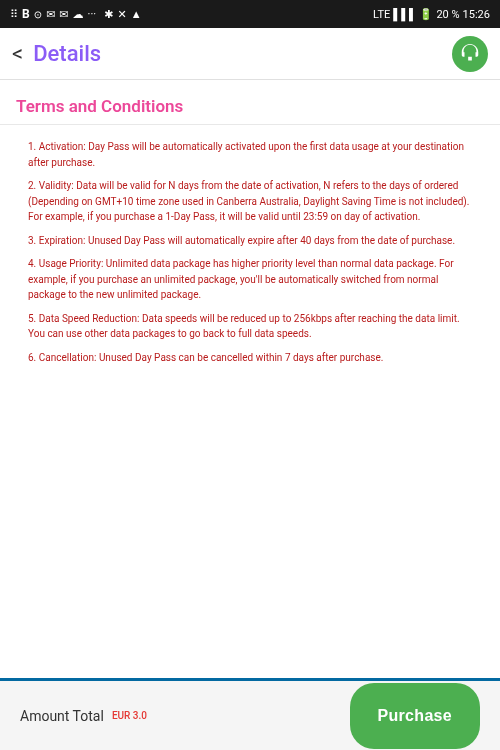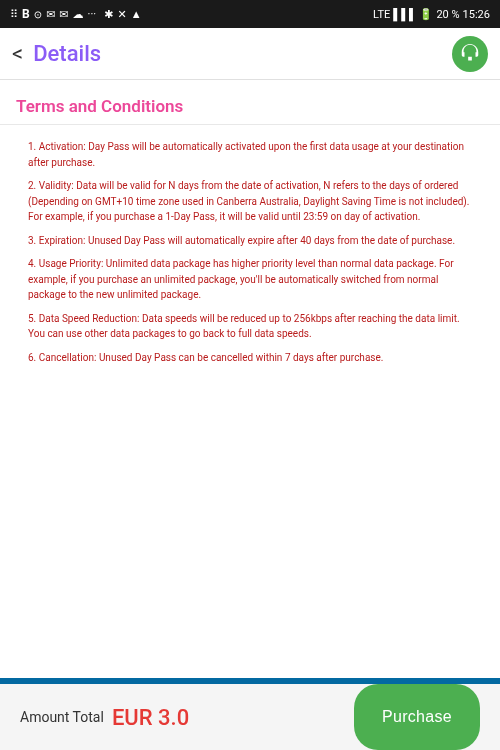--- a/index.html
+++ b/index.html
@@ -110,49 +110,49 @@
     }
 
     .content p {
       margin-bottom: 8px;
     }
 
     
     .bottom-bar {
       height: 72px;
       background: #f5f5f5;
-      border-top: 6px solid #0369a1;
+      border-top: 3px solid #0369a1;
       display: flex;
       align-items: center;
       justify-content: space-between;
       padding: 0 20px;
       flex-shrink: 0;
     }
 
     .amount-label {
       font-size: 14px;
       color: #333;
       font-weight: 400;
     }
 
     .amount-value {
-      font-size: 22px;
+      font-size: 10px;
       font-weight: 500;
       color: #e53935;
       margin-left: 8px;
     }
 
     .purchase-btn {
       background: #4caf50;
       color: #fff;
       border: none;
       border-radius: 24px;
       padding: 24px 28px;
       font-size: 16px;
-      font-weight: 400;
+      font-weight: 700;
       cursor: pointer;
       letter-spacing: 0.3px;
       text-align: right;
     }
 
     
     .content::-webkit-scrollbar {
       width: 4px;
     }
     .content::-webkit-scrollbar-thumb {

